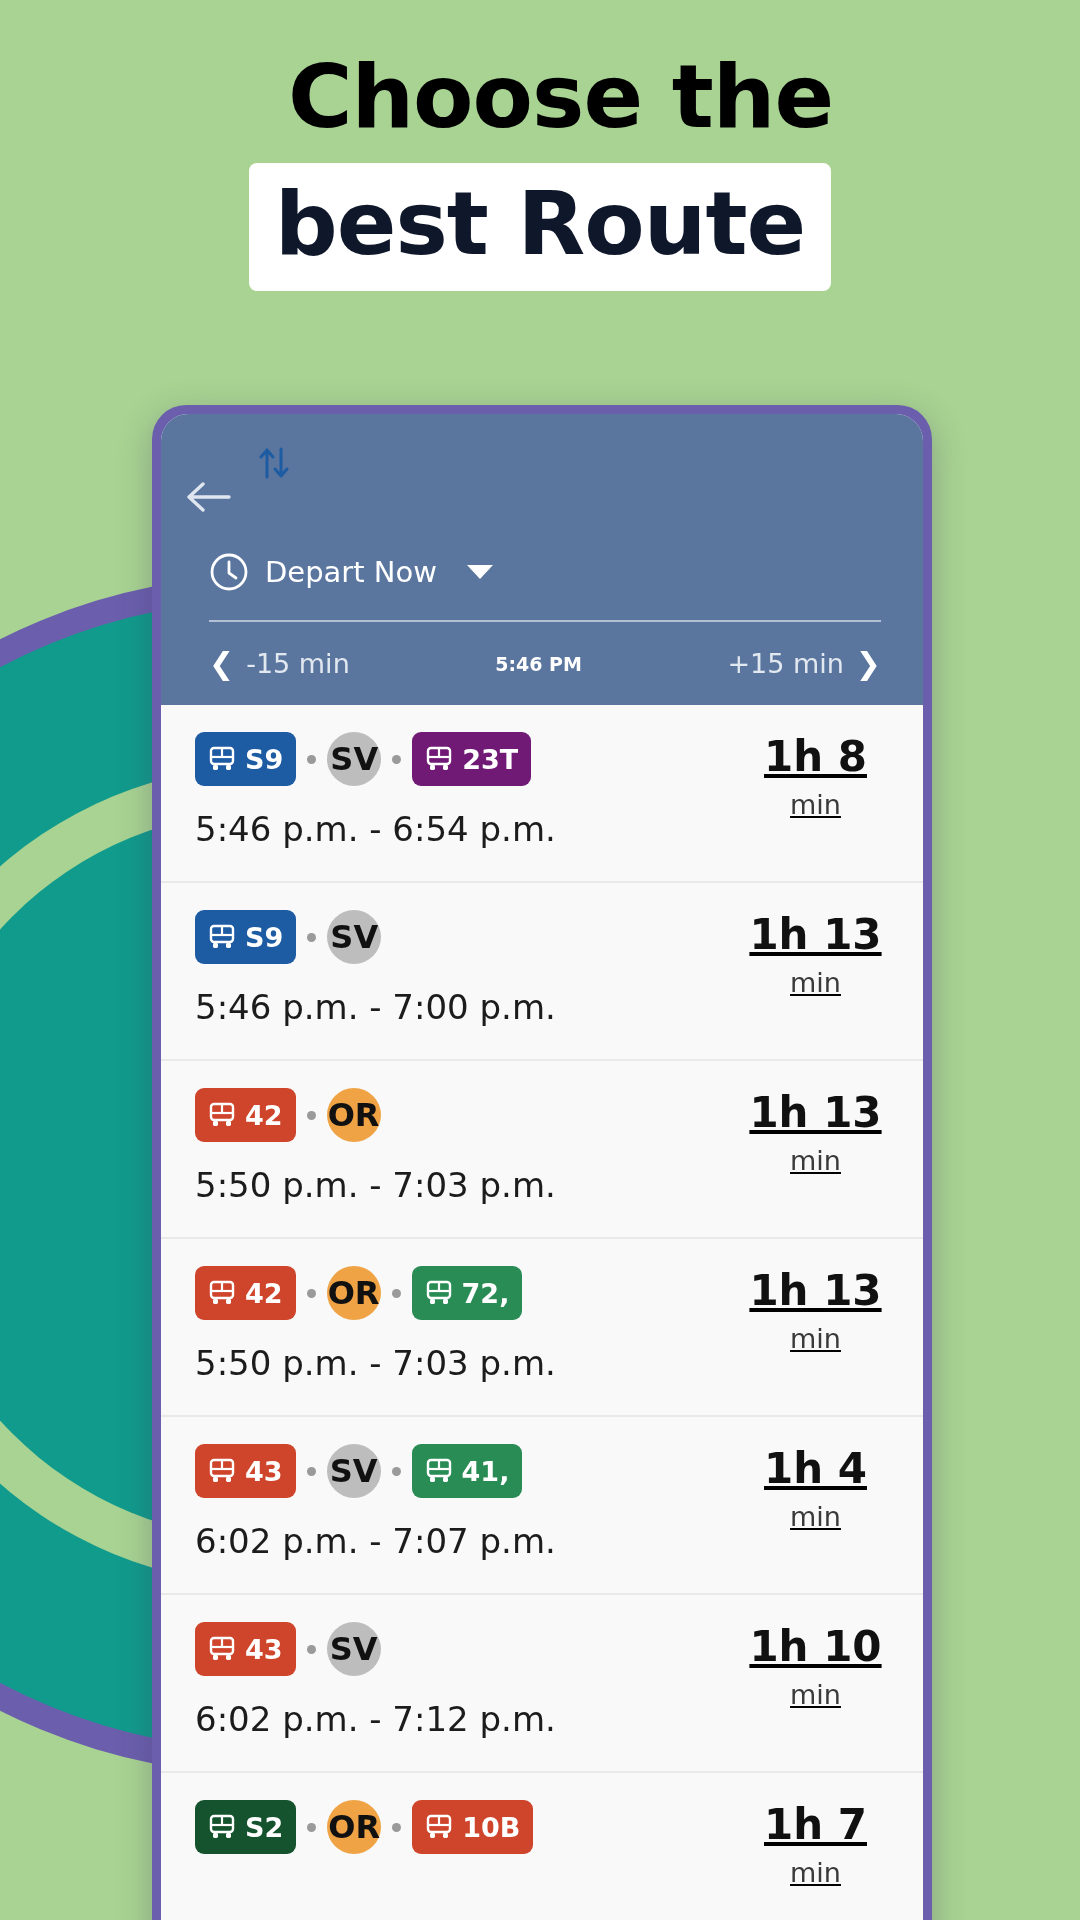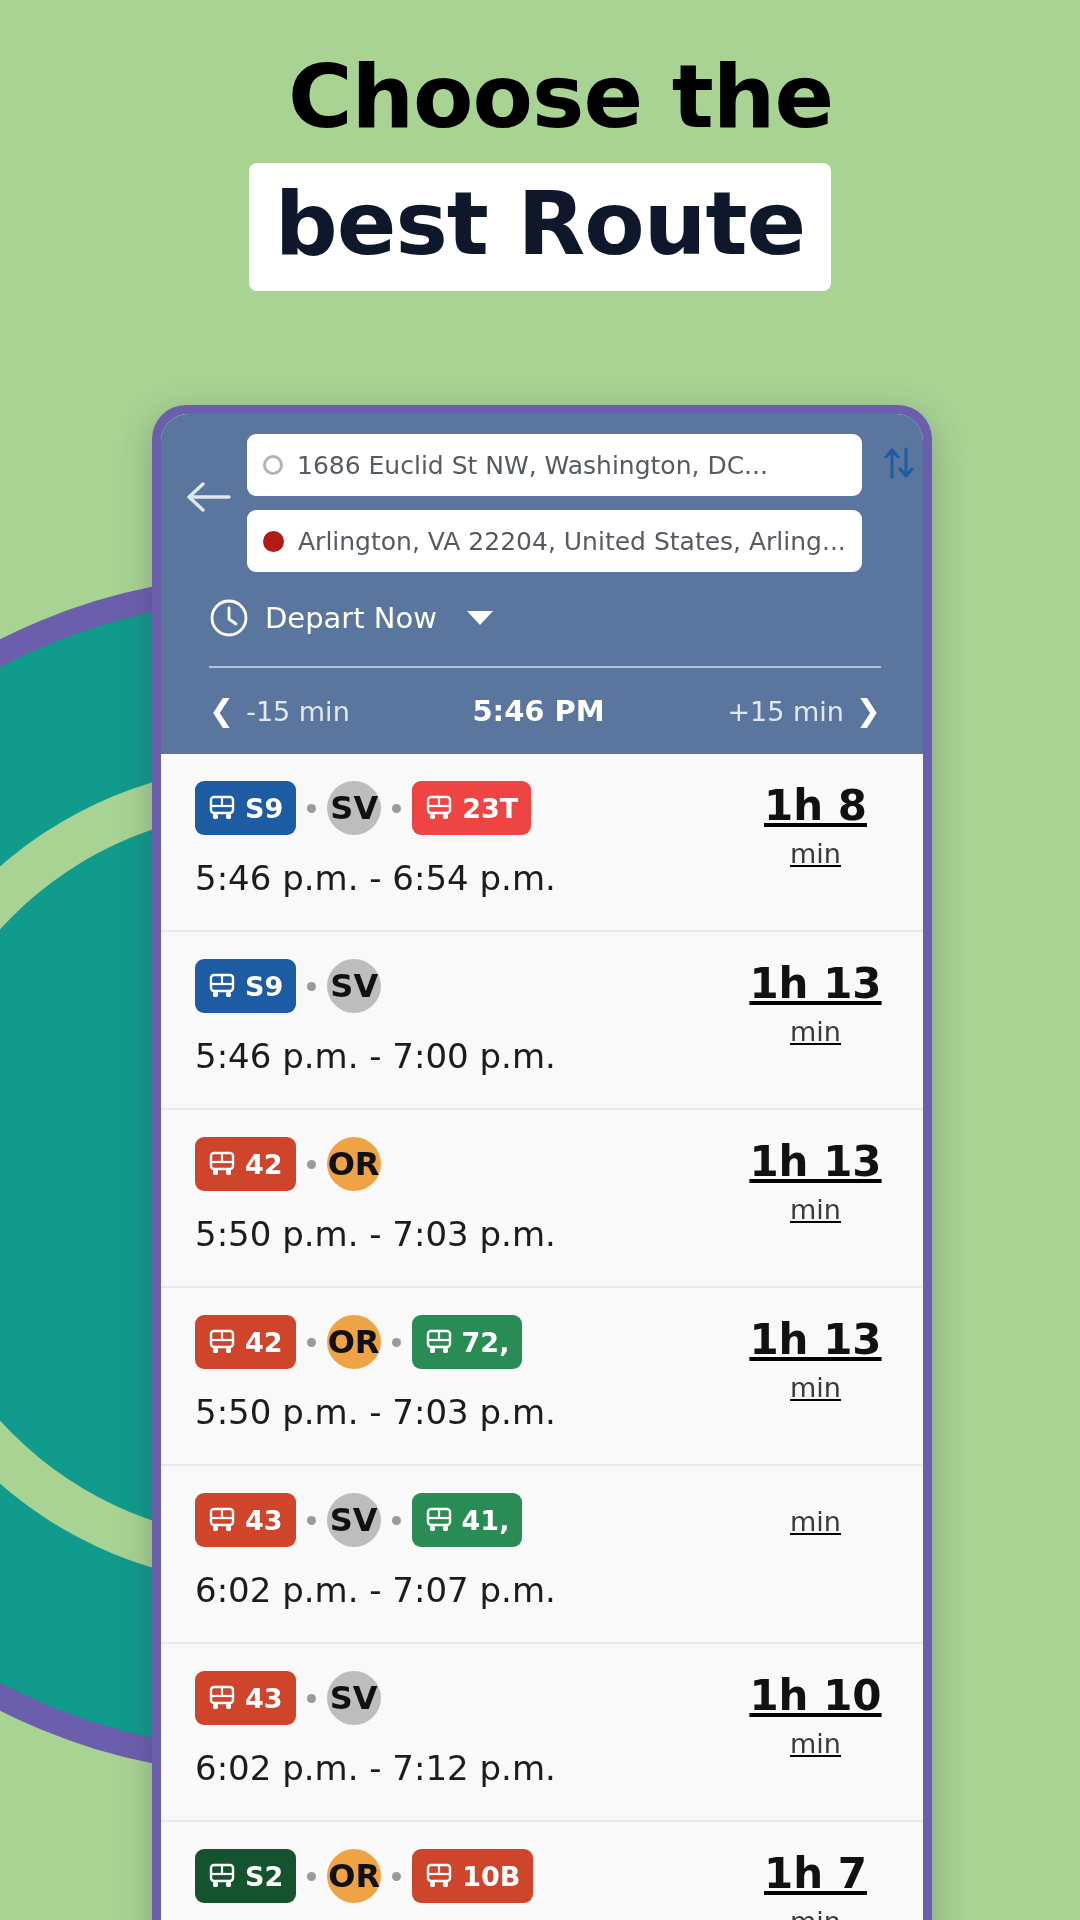--- a/index.html
+++ b/index.html
@@ -158,21 +158,21 @@
   }
 
   .time-nav {
     display: flex; align-items: center; justify-content: space-between;
     padding: 26px 42px 26px 48px;
   }
   .time-nav-btn {
     display: flex; align-items: center; gap: 12px;
     font-size: 27px; color: #e2e8f0;
   }
-  .time-now { font-size: 29px; font-weight: 700; color: #ffffff; }
+  .time-now { font-size: 19px; font-weight: 700; color: #ffffff; }
   .chev { font-size: 30px; line-height: 1; color: #ffffff; }
 
   
   .route-list {
     flex: 1 1 auto;
     background: #f9f9f9;
     overflow: hidden;
   }
   .route-row {
     padding: 26px 0 26px 0;
@@ -242,30 +242,20 @@
 
       <div class="search-block">
         <div class="back-btn">
           <span>
             <svg width="46" height="34" viewBox="0 0 46 34">
               <path d="M18 4 L4 17 L18 30 M4 17 L44 17" stroke="#dfe6ef" stroke-width="3.4" fill="none" stroke-linecap="round" stroke-linejoin="round"></path>
             </svg>
           </span>
         </div>
 
-        <div class="fields">
-          <div class="field">
-            <span class="dot-origin"></span>
-            <span class="field-text">1686 Euclid St NW, Washington, DC...</span>
-          </div>
-          <div class="field">
-            <span class="dot-dest"></span>
-            <span class="field-text">Arlington, VA 22204, United States, Arling...</span>
-          </div>
-        </div>
 
         <div class="swap-btn">
           <span>
             <svg width="34" height="38" viewBox="0 0 34 38">
               <path d="M10 33 L10 6 M10 6 L4 13 M10 6 L16 13" stroke="#1d5ba3" stroke-width="3" fill="none" stroke-linecap="round" stroke-linejoin="round"></path>
               <path d="M24 5 L24 32 M24 32 L18 25 M24 32 L30 25" stroke="#1d5ba3" stroke-width="3" fill="none" stroke-linecap="round" stroke-linejoin="round"></path>
             </svg>
           </span>
         </div>
       </div>
@@ -308,21 +298,21 @@
                   <rect x="5" y="19" width="5" height="5" rx="1.4" fill="#fff"></rect>
                   <rect x="18" y="19" width="5" height="5" rx="1.4" fill="#fff"></rect>
                 </svg>
                 <span>S9</span>
               </span>
               <span class="sep-dot"></span>
               <span class="badge circle" style="background: rgb(189, 189, 189);">
                 <span>SV</span>
               </span>
               <span class="sep-dot"></span>
-              <span class="badge" style="background: #ef4444;">
+              <span class="badge" style="background: #701a75;">
                 <svg class="bus-ico" viewBox="0 0 28 26">
                   <rect x="3" y="2" width="22" height="16" rx="3" fill="none" stroke="#fff" stroke-width="2.4"></rect>
                   <line x1="3" y1="11" x2="25" y2="11" stroke="#fff" stroke-width="2.2"></line>
                   <line x1="14" y1="2" x2="14" y2="11" stroke="#fff" stroke-width="2.2"></line>
                   <rect x="5" y="19" width="5" height="5" rx="1.4" fill="#fff"></rect>
                   <rect x="18" y="19" width="5" height="5" rx="1.4" fill="#fff"></rect>
                 </svg>
                 <span>23T</span>
               </span>
             </div>
@@ -444,20 +434,21 @@
                   <line x1="14" y1="2" x2="14" y2="11" stroke="#fff" stroke-width="2.2"></line>
                   <rect x="5" y="19" width="5" height="5" rx="1.4" fill="#fff"></rect>
                   <rect x="18" y="19" width="5" height="5" rx="1.4" fill="#fff"></rect>
                 </svg>
                 <span>41,</span>
               </span>
             </div>
             <div class="route-times">6:02 p.m. - 7:07 p.m.</div>
           </div>
           <div class="route-right">
+            <div class="dur-main">1h 4</div>
             <div class="dur-unit">min</div>
           </div>
         </div>
         <div class="route-row">
           <div class="route-left">
             <div class="badges">
               <span class="badge" style="background: rgb(207, 69, 44);">
                 <svg class="bus-ico" viewBox="0 0 28 26">
                   <rect x="3" y="2" width="22" height="16" rx="3" fill="none" stroke="#fff" stroke-width="2.4"></rect>
                   <line x1="3" y1="11" x2="25" y2="11" stroke="#fff" stroke-width="2.2"></line>

